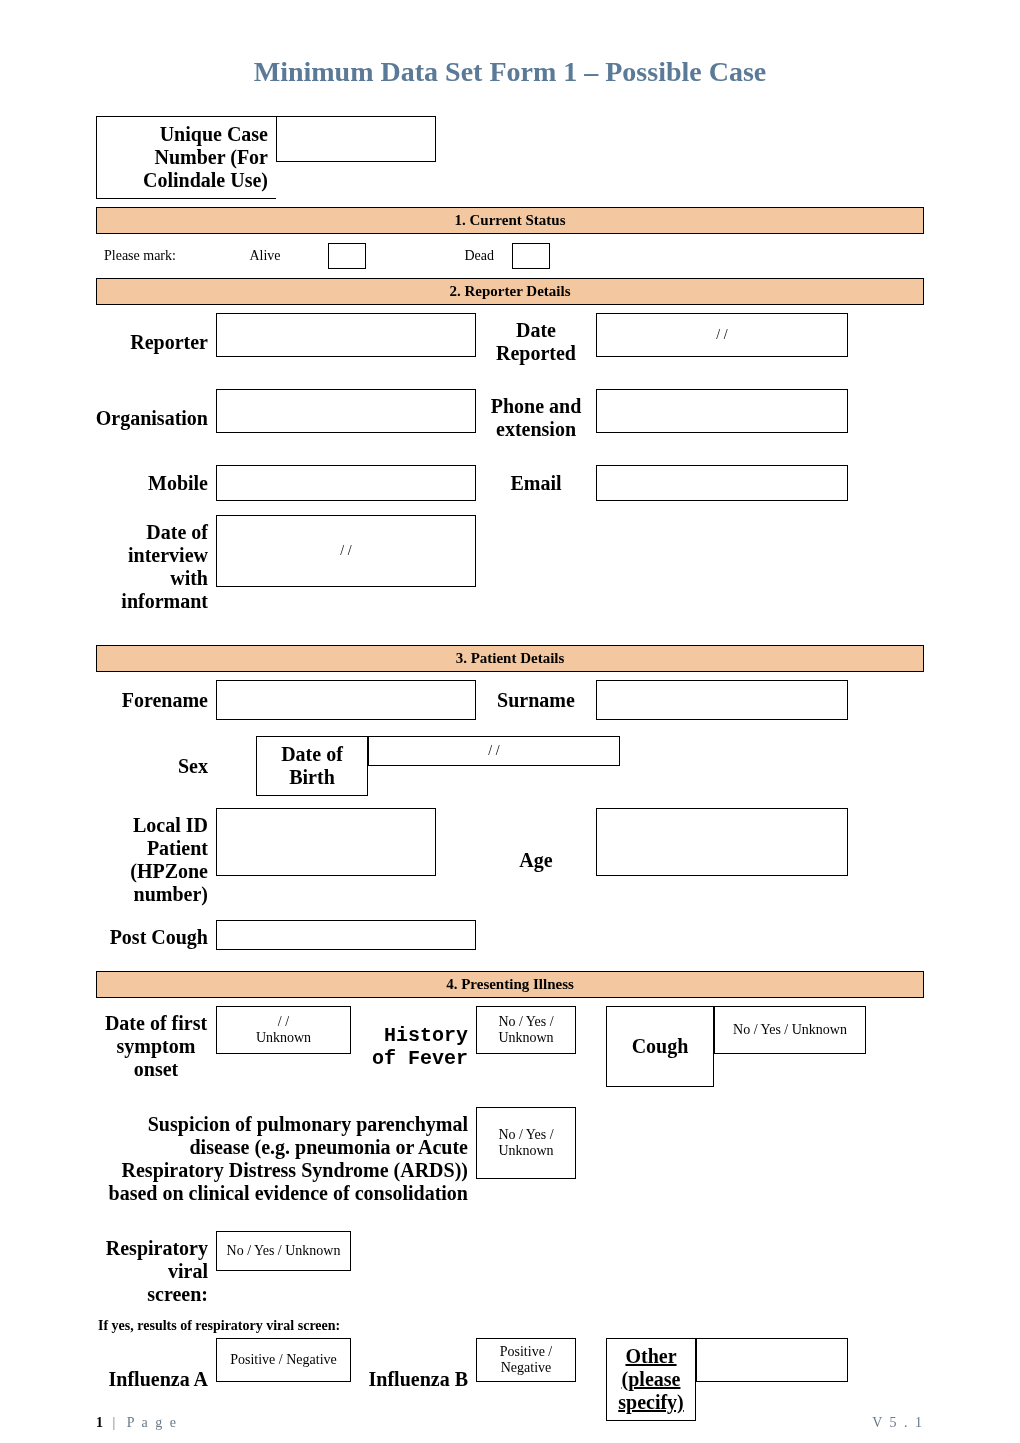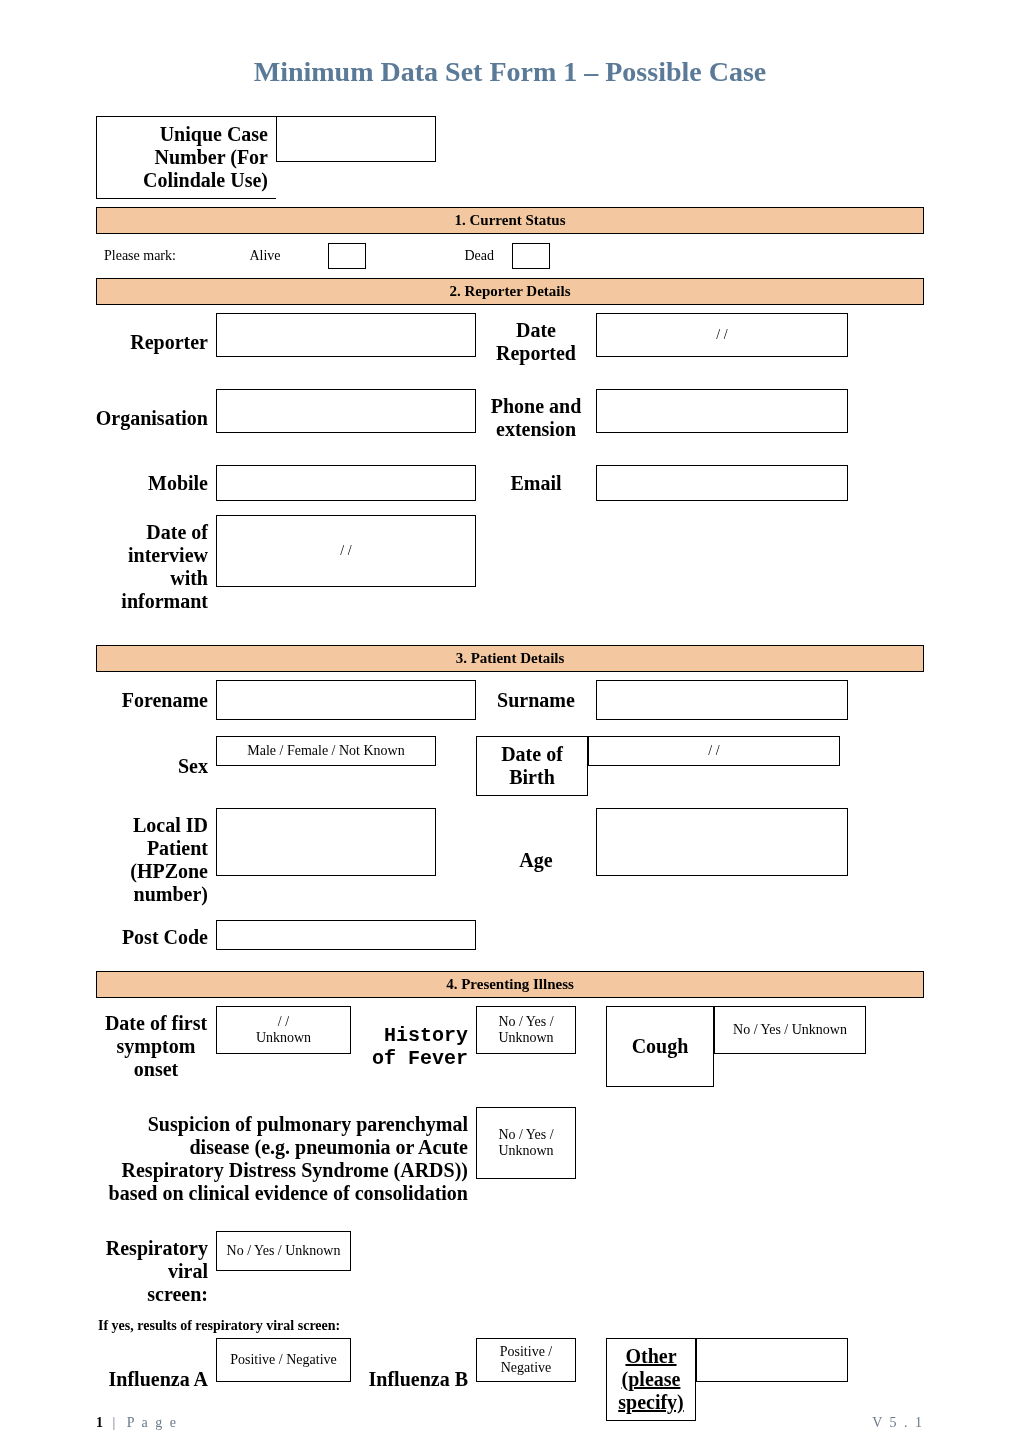--- a/index.html
+++ b/index.html
@@ -158,38 +158,37 @@
     <div class="label-cell" style="width:120px;">Forename</div>
     <div class="value-cell" style="width:260px; height:40px;"></div>
     <div class="label-cell center" style="width:120px;">Surname</div>
     <div class="value-cell" style="width:252px; height:40px;"></div>
   </div>
 
   <div style="height:8px;"></div>
 
   <div class="row">
     <div class="label-cell" style="width:120px;">Sex</div>
-    <div class="value-cell" style="width:220px; height:30px;">Male / Female / Not Known</div>
     <div style="width:40px;"></div>
     <div class="label-cell center" style="width:112px; border:1.2px solid #000;">Date of Birth</div>
     <div class="value-cell" style="width:252px; height:30px;">/    /</div>
   </div>
 
   <div style="height:4px;"></div>
 
   <div class="row">
     <div class="label-cell" style="width:120px;">Local ID Patient (HPZone number)</div>
     <div class="value-cell" style="width:220px; height:68px;"></div>
     <div style="width:40px;"></div>
     <div class="label-cell center" style="width:120px;">Age</div>
     <div class="value-cell" style="width:252px; height:68px;"></div>
   </div>
 
   <div class="row" style="margin-bottom:16px;">
-    <div class="label-cell" style="width:120px;">Post Code</div>
+    <div class="label-cell" style="width:120px;">Post Cough</div>
     <div class="value-cell" style="width:260px; height:30px;"></div>
   </div>
 
   <div class="section-bar">4. Presenting Illness</div>
 
   <div class="row">
     <div class="label-cell" style="width:120px; text-align:center;">Date of first symptom onset</div>
     <div class="value-cell" style="width:135px; height:48px; white-space:pre-line; text-align:center;">/    /
 Unknown</div>
     <div class="label-cell" style="width:125px;font-family:Liberation Mono, monospace;">History of Fever</div>

